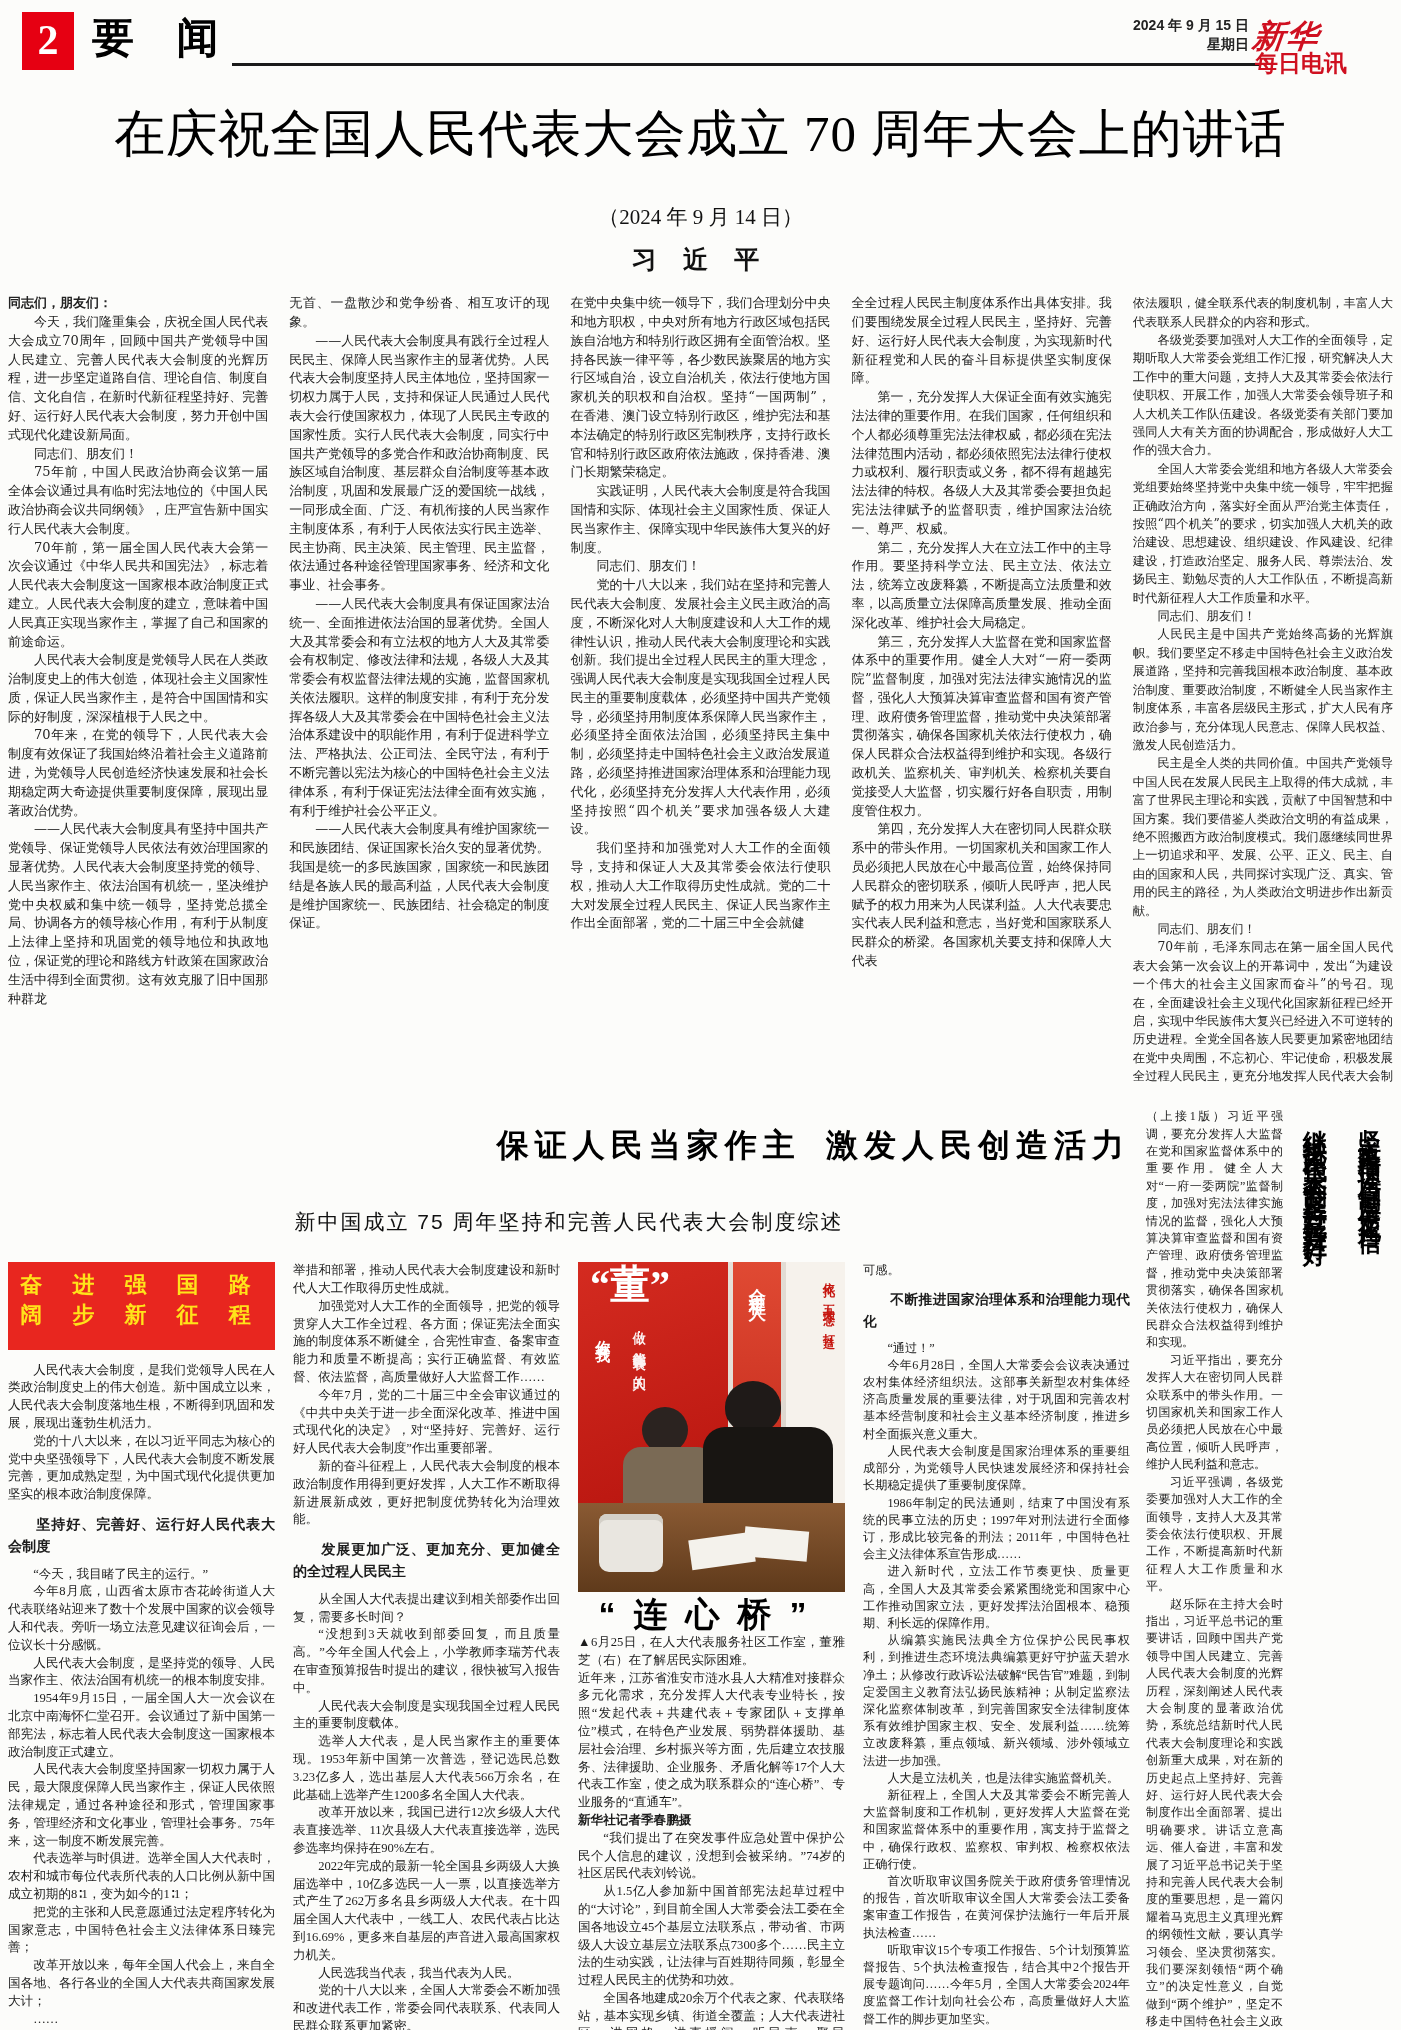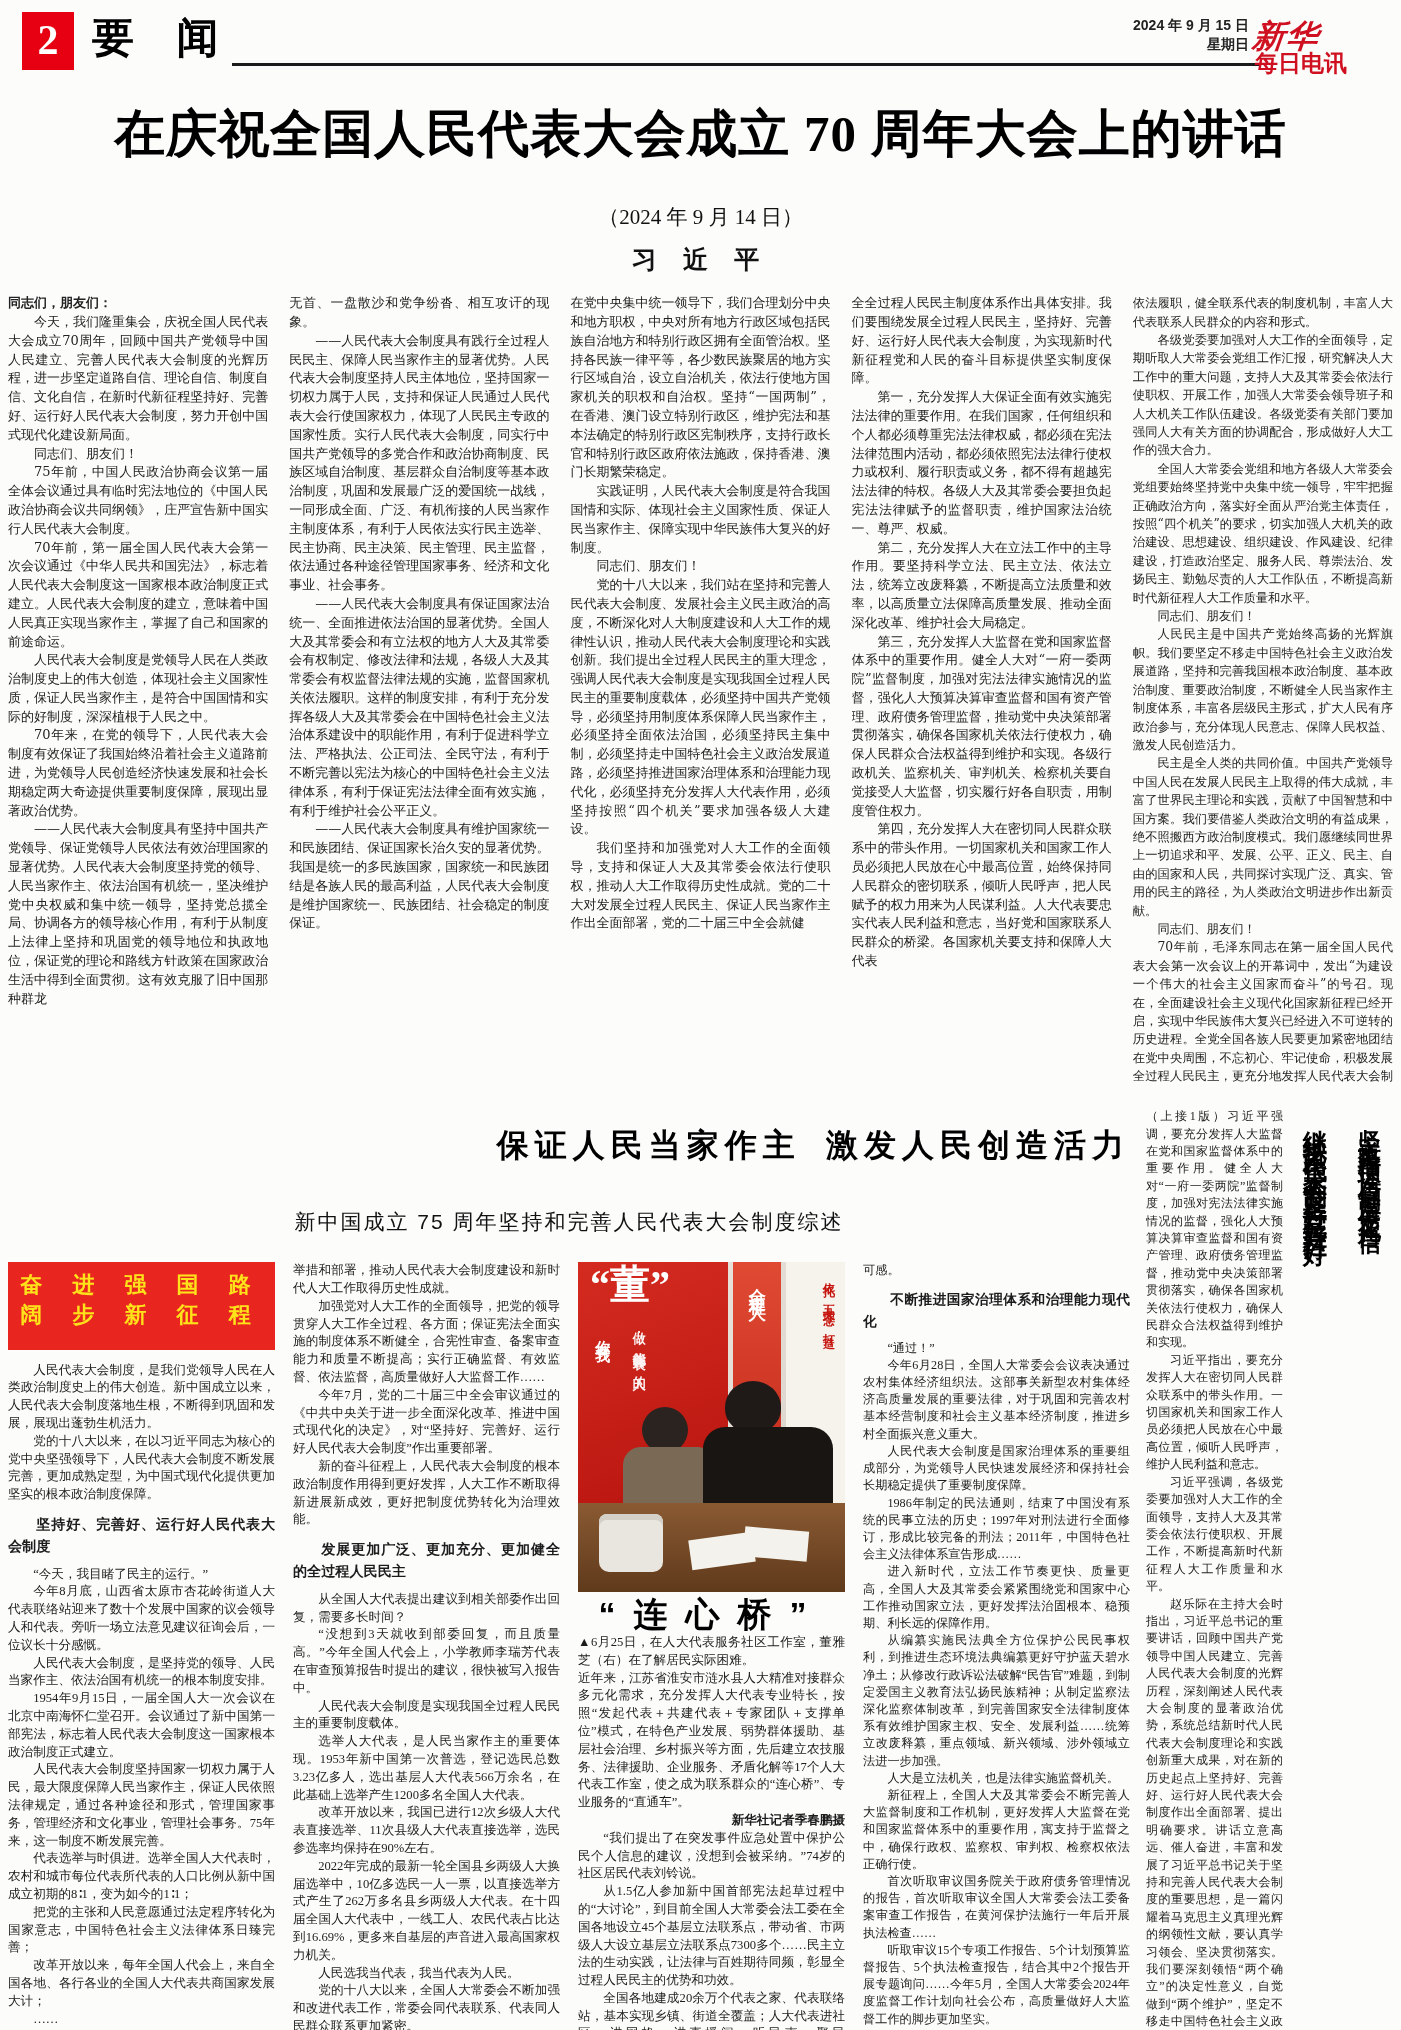--- a/index.html
+++ b/index.html
@@ -29,42 +29,42 @@
     font-family:"Liberation Sans",sans-serif;font-weight:bold;
     font-size:14px;line-height:19px;color:#222;
   }
   .brand{position:absolute;right:6px;top:20px;width:142px;text-align:left;color:#cf1020;line-height:1;}
   .brand .xh{font-size:32px;font-weight:900;font-style:italic;letter-spacing:1px;display:inline-block;transform:skewX(-6deg);}
   .brand .dx{font-size:23px;font-weight:900;font-family:"Liberation Sans",sans-serif;display:inline-block;margin-left:2px;}
 
   
   .sp-title{
     text-align:center;margin-top:22px;
-    font-size:51px;font-weight:700;letter-spacing:1px;
+    font-size:51px;font-weight:400;letter-spacing:1px;
     font-family:"Liberation Serif","DejaVu Serif",serif;color:#000;
   }
   .sp-date{text-align:center;font-size:21px;margin-top:16px;color:#111;}
   .sp-author{text-align:center;font-size:25px;font-weight:bold;margin-top:12px;letter-spacing:10px;}
   .speech-cols{
     display:flex;gap:21px;margin:18px 8px 0 8px;height:788px;overflow:hidden;
   }
   .speech-col{
     flex:1 1 0;overflow:hidden;
     font-size:13px;line-height:18.8px;text-align:justify;
     font-family:"DejaVu Serif",serif;color:#222;
   }
   .speech-cols .speech-col:nth-child(5){font-size:12.3px;line-height:18.4px;}
   .p{margin:0;text-indent:2em;}
   .p.cont{text-indent:0;}
   .p.salut{text-indent:0;font-weight:bold;}
   .p.sub{
     font-family:"Liberation Sans",sans-serif;font-weight:bold;
     font-size:1.12em;line-height:1.55;margin:10px 0 8px 0;
   }
-  .p.credit{text-align:right;font-weight:bold;font-family:"Liberation Sans",sans-serif;text-indent:0;}
+  .p.credit{text-align:left;font-weight:bold;font-family:"Liberation Sans",sans-serif;text-indent:0;}
 
   
   .bottom{display:flex;margin:14px 8px 0 8px;gap:16px;}
   .bot-left{width:1122px;flex:0 0 auto;}
   .bot-head{
     text-align:right;font-size:32px;font-weight:900;letter-spacing:6px;
     font-family:Liberation Mono, monospace;margin-top:28px;color:#000;
   }
   .bot-sub{
     text-align:center;font-size:21px;margin-top:40px;letter-spacing:2px;

